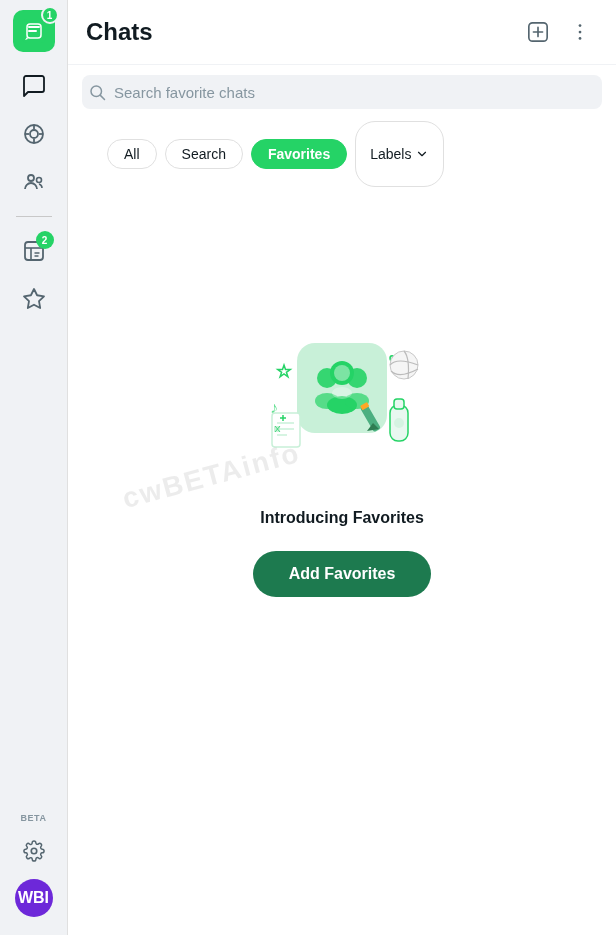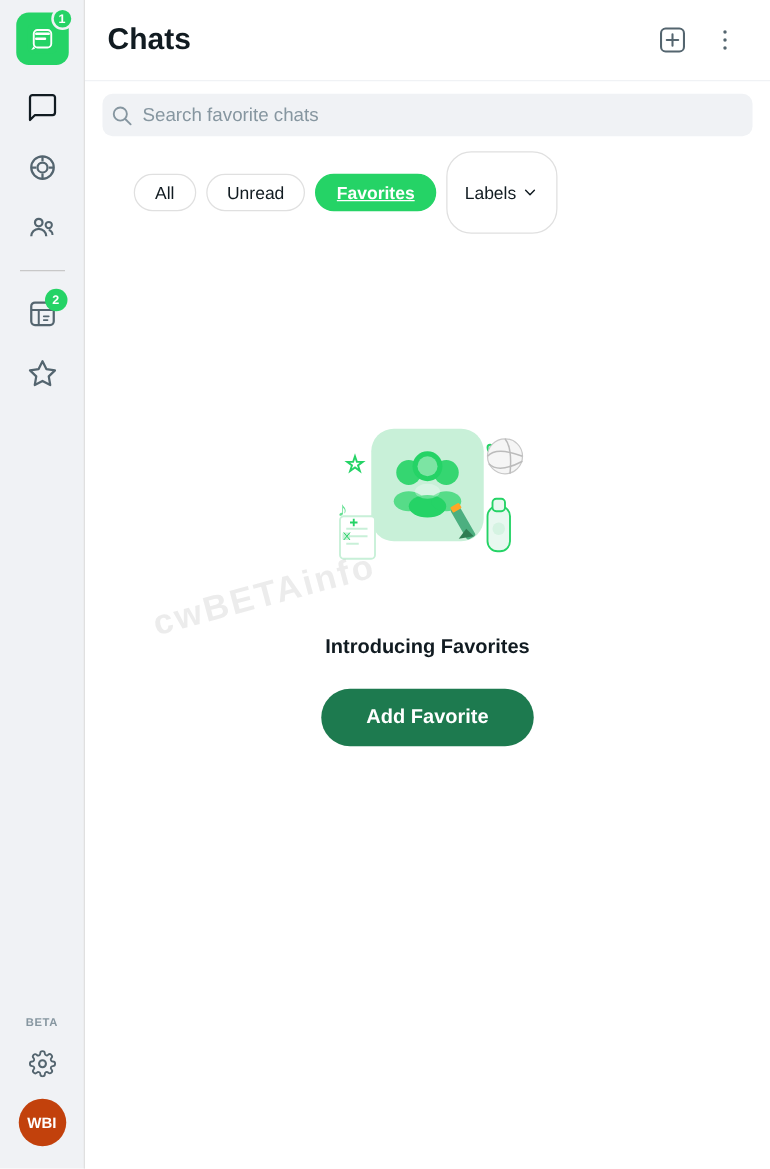--- a/index.html
+++ b/index.html
@@ -114,26 +114,26 @@
     .beta-label {
       font-size: 9px;
       color: #8696a0;
       font-weight: 600;
       letter-spacing: 0.5px;
     }
 
     .user-avatar {
       width: 38px;
       height: 38px;
-      background: #c2410c;
+      background: #6d28d9;
       border-radius: 50%;
       display: flex;
       align-items: center;
       justify-content: center;
-      font-size: 12px;
+      font-size: 16px;
       font-weight: bold;
       color: white;
       cursor: pointer;
     }
 
     
     .main {
       flex: 1;
       display: flex;
       flex-direction: column;
@@ -219,21 +219,20 @@
       color: #111b21;
       background: transparent;
       transition: all 0.15s;
     }
 
     .filter-tab.active {
       background: #25d366;
       color: #fff;
       border-color: #25d366;
       font-weight: 600;
-      text-decoration: underline;
     }
 
     .filter-tab-labels {
       display: flex;
       align-items: center;
       gap: 4px;
       padding: 24px 14px;
       border-radius: 20px;
       font-size: 14px;
       font-weight: 500;
@@ -405,21 +404,21 @@
       <svg width="18" height="18" viewBox="0 0 24 24" fill="none">
         <circle cx="11" cy="11" r="7" stroke="#8696a0" stroke-width="2"></circle>
         <line x1="16.5" y1="16.5" x2="22" y2="22" stroke="#8696a0" stroke-width="2" stroke-linecap="round"></line>
       </svg>
       <input type="text" placeholder="Search favorite chats" style="">
     </div>
   </div>
 
   <div class="filter-tabs">
     <button class="filter-tab">All</button>
-    <button class="filter-tab">Unread</button>
+    <button class="filter-tab">Search</button>
     <button class="filter-tab active">Favorites</button>
     <div class="filter-tab-labels">
       <span>Labels</span>
       <svg width="14" height="14" viewBox="0 0 24 24" fill="none">
         <path d="M6 9l6 6 6-6" stroke="#111b21" stroke-width="2" stroke-linecap="round" stroke-linejoin="round"></path>
       </svg>
     </div>
   </div>
 
   <div class="empty-state">
@@ -466,18 +465,18 @@
         <rect x="152" y="86" width="10" height="10" rx="3" fill="#e8f8f0" stroke="#25d366" stroke-width="1.5"></rect>
         <ellipse cx="157" cy="110" rx="5" ry="5" fill="#c8f0d8" opacity="0.6"></ellipse>
 
         <rect x="32" y="113" width="6" height="6" rx="1" fill="#c8f0d8"></rect>
         <line x1="33" y1="113" x2="38" y2="119" stroke="#25d366" stroke-width="0.8"></line>
         <line x1="38" y1="113" x2="33" y2="119" stroke="#25d366" stroke-width="0.8"></line>
       </svg>
     </div>
 
     <h2 class="empty-state-title">Introducing Favorites</h2>
-    <button class="add-favorite-btn">Add Favorite</button>
+    <button class="add-favorite-btn">Add Favorites</button>
   </div>
 
 </div>
 
 <div class="watermark">cwBETAinfo</div>
 
 </body></html>

